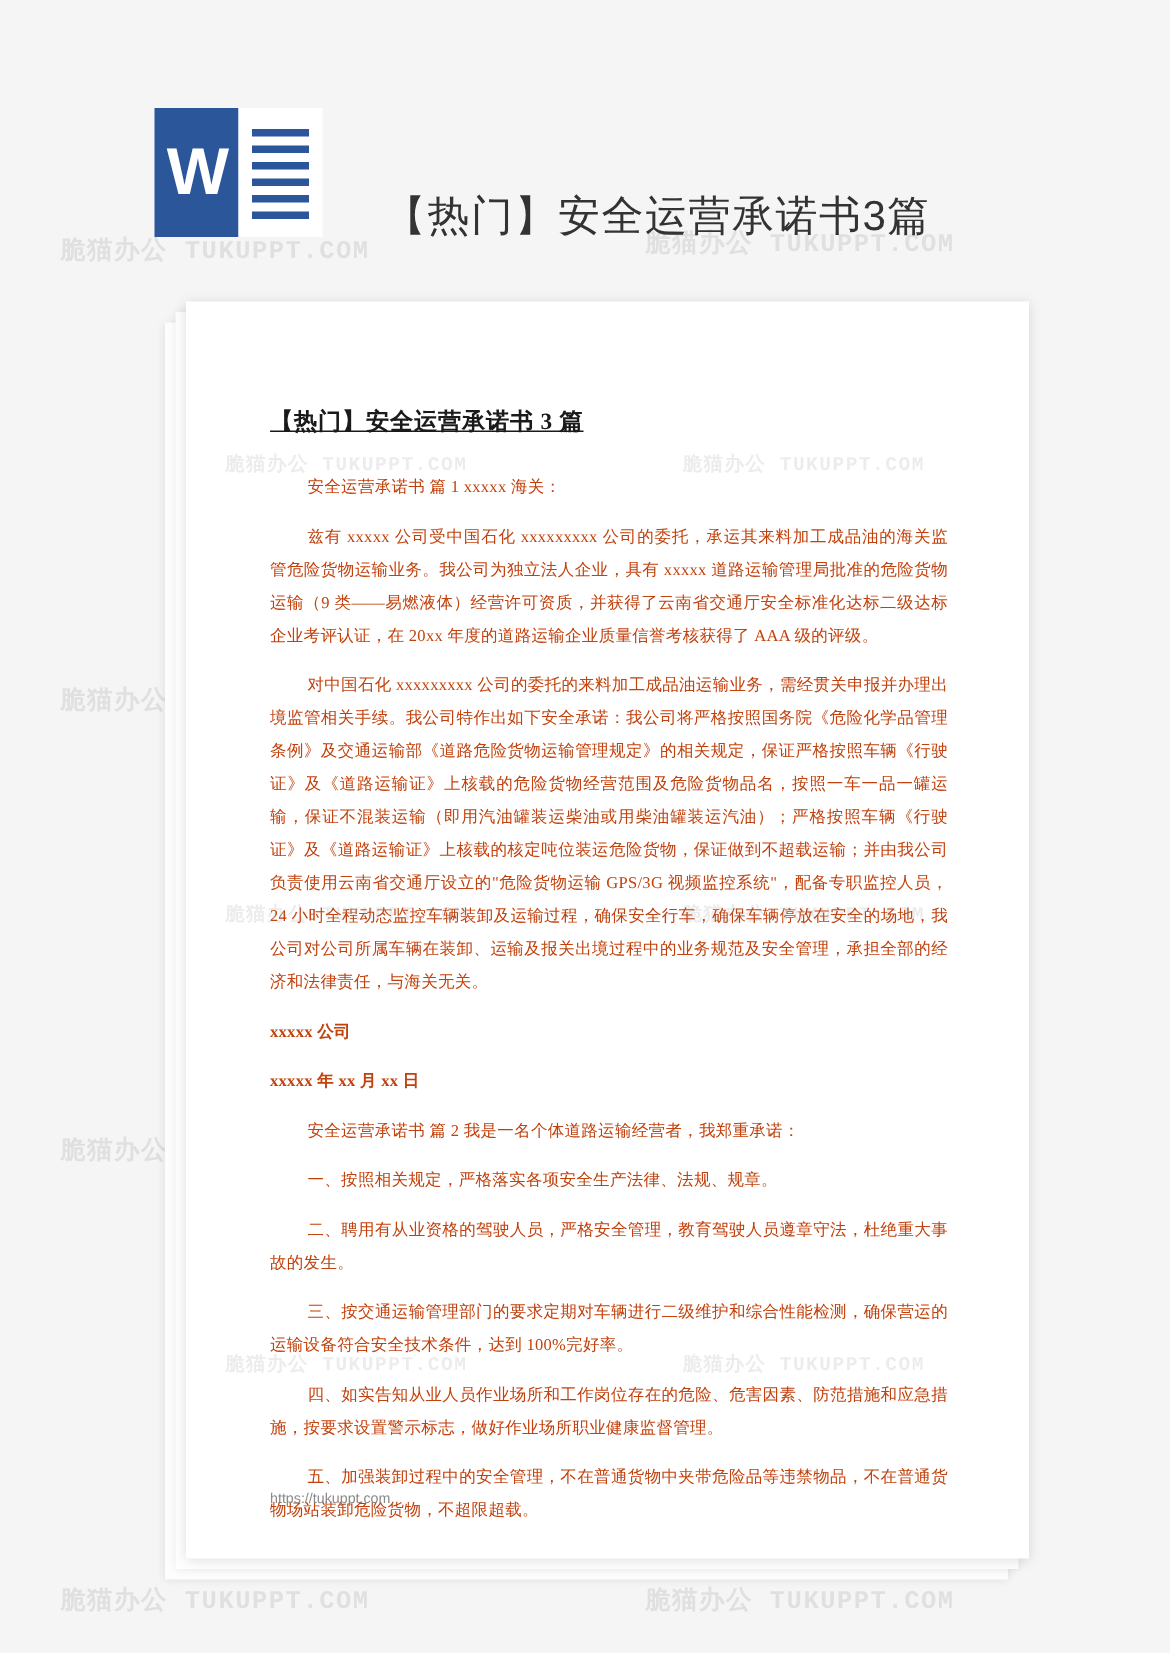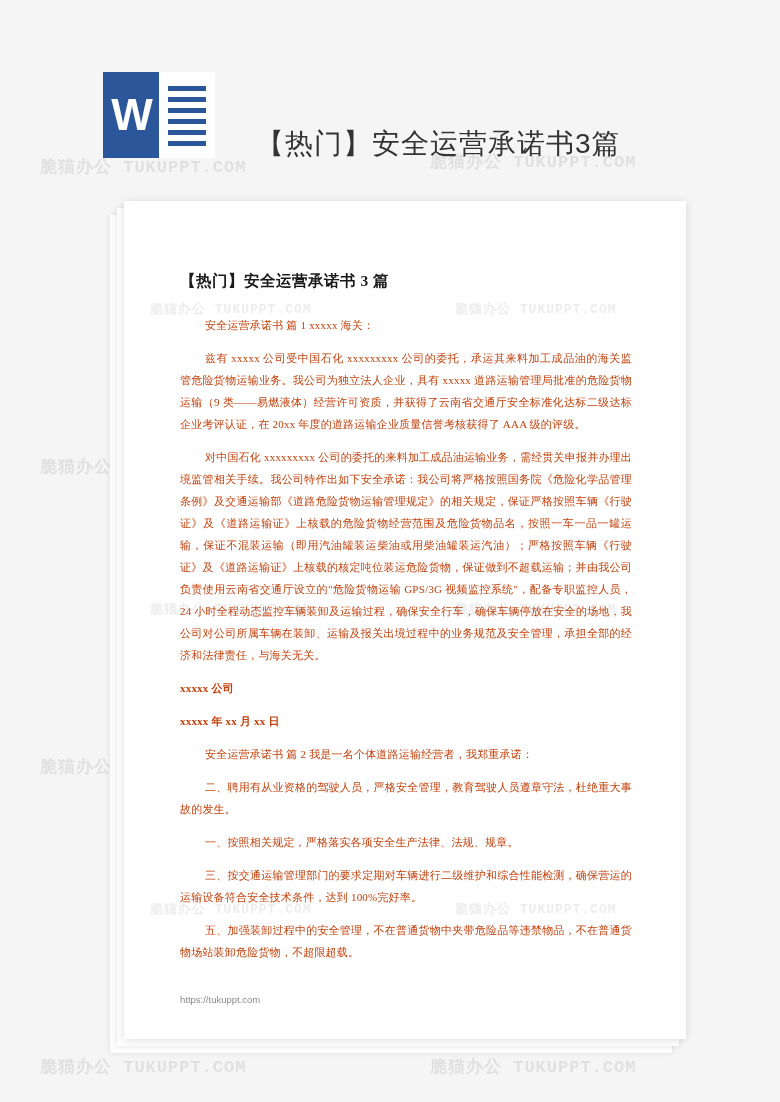--- a/index.html
+++ b/index.html
@@ -111,20 +111,21 @@
     top: 70px;
     width: 452px;
   }
   .page-title {
     font-family: "Liberation Serif", serif;
     font-size: 15.5px;
     font-weight: bold;
     color: #1a1a1a;
     letter-spacing: 0.5px;
     margin-bottom: 22px;
+    text-decoration: underline;
   }
   .para {
     font-size: 11px;
     line-height: 22px;
     color: #c2410c;
     text-align: justify;
     margin-bottom: 11px;
     letter-spacing: 0.2px;
   }
   .para.indent {
@@ -191,23 +192,24 @@
 <div class="paper">
   <div class="page-inner">
     <div class="page-title">【热门】安全运营承诺书 3 篇</div>
 
     <div class="para indent">安全运营承诺书 篇 1 xxxxx 海关：</div>
     <div class="para indent">兹有 xxxxx 公司受中国石化 xxxxxxxxx 公司的委托，承运其来料加工成品油的海关监管危险货物运输业务。我公司为独立法人企业，具有 xxxxx 道路运输管理局批准的危险货物运输（9 类——易燃液体）经营许可资质，并获得了云南省交通厅安全标准化达标二级达标企业考评认证，在 20xx 年度的道路运输企业质量信誉考核获得了 AAA 级的评级。</div>
     <div class="para indent">对中国石化 xxxxxxxxx 公司的委托的来料加工成品油运输业务，需经贯关申报并办理出境监管相关手续。我公司特作出如下安全承诺：我公司将严格按照国务院《危险化学品管理条例》及交通运输部《道路危险货物运输管理规定》的相关规定，保证严格按照车辆《行驶证》及《道路运输证》上核载的危险货物经营范围及危险货物品名，按照一车一品一罐运输，保证不混装运输（即用汽油罐装运柴油或用柴油罐装运汽油）；严格按照车辆《行驶证》及《道路运输证》上核载的核定吨位装运危险货物，保证做到不超载运输；并由我公司负责使用云南省交通厅设立的"危险货物运输 GPS/3G 视频监控系统"，配备专职监控人员，24 小时全程动态监控车辆装卸及运输过程，确保安全行车，确保车辆停放在安全的场地，我公司对公司所属车辆在装卸、运输及报关出境过程中的业务规范及安全管理，承担全部的经济和法律责任，与海关无关。</div>
     <div class="para bold">xxxxx 公司</div>
     <div class="para bold">xxxxx 年 xx 月 xx 日</div>
     <div class="para indent">安全运营承诺书 篇 2 我是一名个体道路运输经营者，我郑重承诺：</div>
+    <div class="para indent">一、按照相关规定，严格落实各项安全生产法律、法规、规章。</div>
     <div class="para indent">二、聘用有从业资格的驾驶人员，严格安全管理，教育驾驶人员遵章守法，杜绝重大事故的发生。</div>
-    <div class="para indent">一、按照相关规定，严格落实各项安全生产法律、法规、规章。</div>
     <div class="para indent">三、按交通运输管理部门的要求定期对车辆进行二级维护和综合性能检测，确保营运的运输设备符合安全技术条件，达到 100%完好率。</div>
+    <div class="para indent">四、如实告知从业人员作业场所和工作岗位存在的危险、危害因素、防范措施和应急措施，按要求设置警示标志，做好作业场所职业健康监督管理。</div>
     <div class="para indent">五、加强装卸过程中的安全管理，不在普通货物中夹带危险品等违禁物品，不在普通货物场站装卸危险货物，不超限超载。</div>
 
   </div>
   <div class="url">https://tukuppt.com</div>
 </div>
 
 <div class="wm wm-sm" style="left:150px; top:300px;">脆猫办公 TUKUPPT.COM</div>
 <div class="wm wm-sm" style="left:455px; top:300px;">脆猫办公 TUKUPPT.COM</div>
 <div class="wm wm-sm" style="left:150px; top:600px;">脆猫办公 TUKUPPT.COM</div>
 <div class="wm wm-sm" style="left:455px; top:600px;">脆猫办公 TUKUPPT.COM</div>

